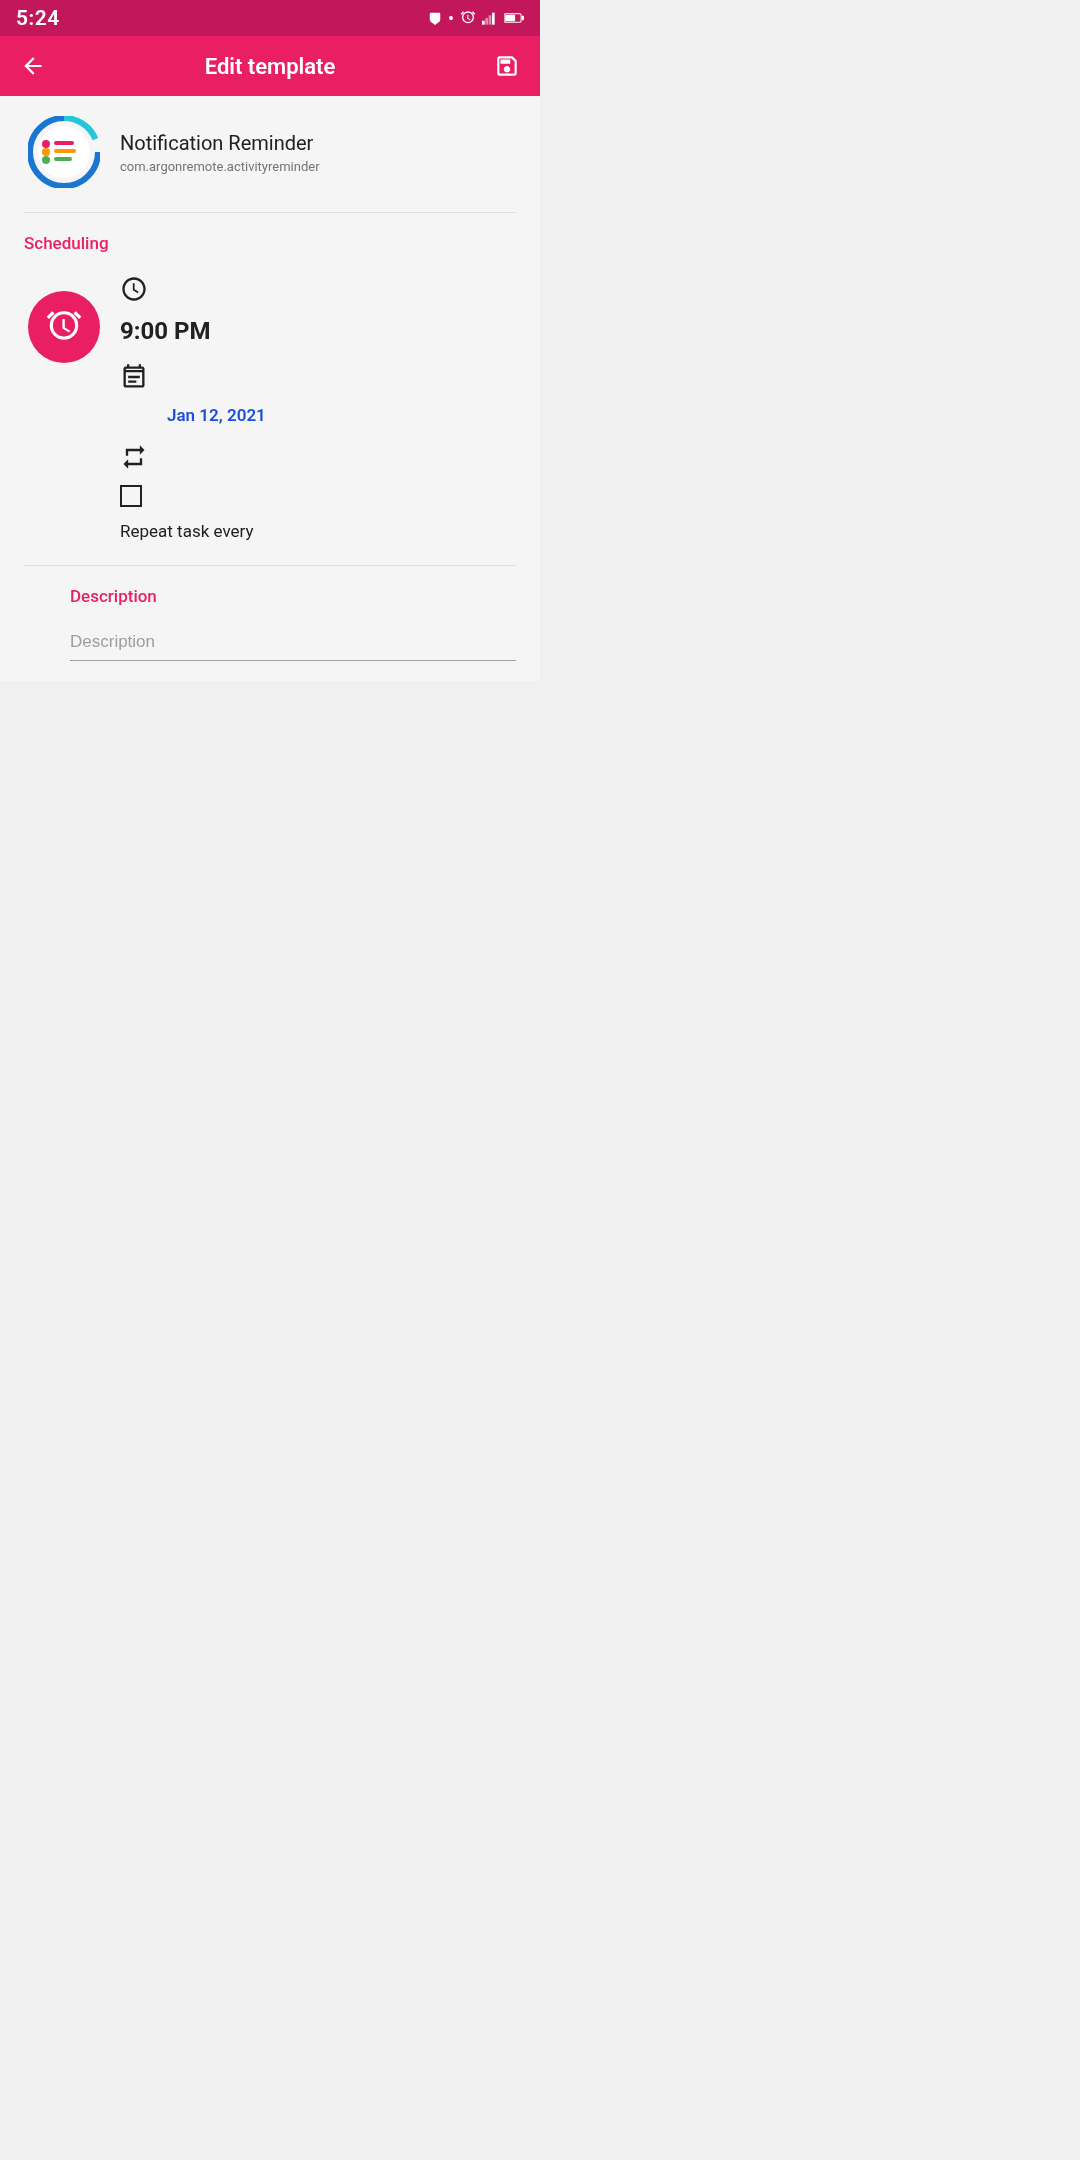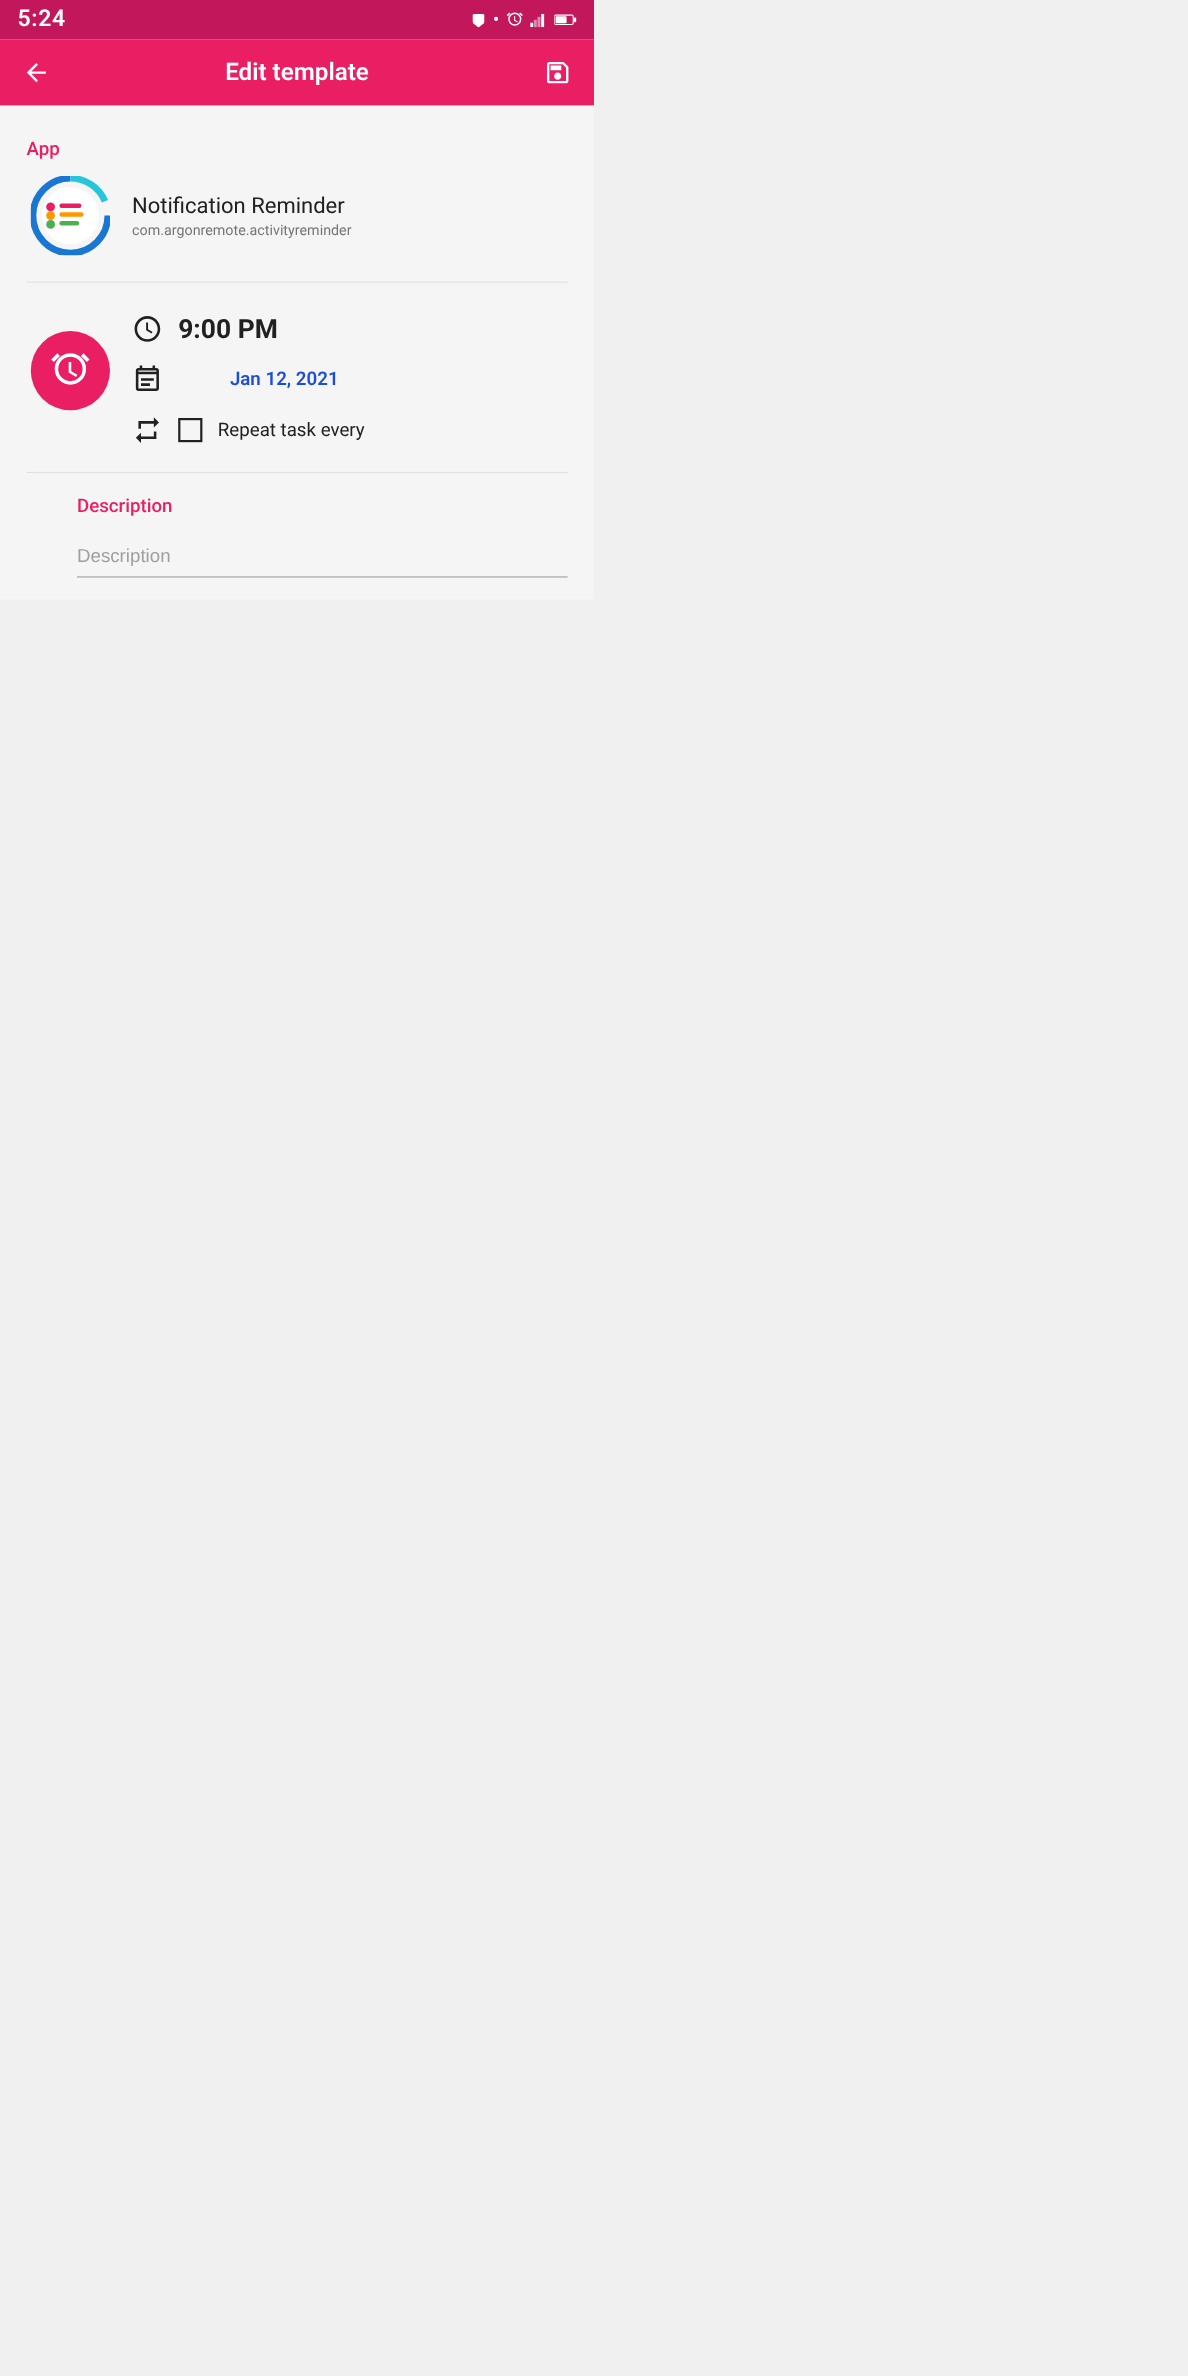--- a/index.html
+++ b/index.html
@@ -128,22 +128,22 @@
       margin-top: 24px;
     }
     .scheduling-details {
       display: flex;
       flex-direction: column;
       gap: 18px;
       padding-top: 8px;
     }
     .schedule-row {
       display: flex;
-      align-items: center;
       gap: 14px;
+      flex-direction: column;
     }
     .schedule-row-icon {
       color: #212121;
       display: flex;
       align-items: center;
     }
     .time-text {
       font-size: 24px;
       font-weight: 700;
       color: #212121;
@@ -241,21 +241,20 @@
   <span class="toolbar-title">Edit template</span>
   <div class="toolbar-save">
     <svg width="26" height="26" viewBox="0 0 24 24" fill="white">
       <path d="M17 3H5c-1.11 0-2 .9-2 2v14c0 1.1.89 2 2 2h14c1.1 0 2-.9 2-2V7l-4-4zm2 16H5V5h11.17L19 7.83V19zm-7-7c-1.66 0-3 1.34-3 3s1.34 3 3 3 3-1.34 3-3-1.34-3-3-3zM6 6h9v4H6z"></path>
     </svg>
   </div>
 </div>
 
 <div class="content">
 
-  <div class="section-label">App</div>
 
   <div class="app-row">
 
     <div class="app-icon-container">
       <svg class="app-logo-svg" viewBox="0 0 72 72" xmlns="http://www.w3.org/2000/svg">
 
         <circle cx="36" cy="36" r="34" fill="none" stroke="#1976d2" stroke-width="6" stroke-dasharray="160 214"></circle>
 
         <circle cx="36" cy="36" r="34" fill="none" stroke="#26c6da" stroke-width="6" stroke-dasharray="40 334" stroke-dashoffset="-160"></circle>
 
@@ -271,20 +270,21 @@
       </svg>
     </div>
     <div class="app-info">
       <span class="app-name">Notification Reminder</span>
       <span class="app-package">com.argonremote.activityreminder</span>
     </div>
   </div>
 
   <div class="divider"></div>
 
+  <div class="section-label">Scheduling</div>
 
   <div class="scheduling-card">
 
     <div class="alarm-fab">
       <svg width="38" height="38" viewBox="0 0 24 24" fill="white">
         <path d="M12 2a9 9 0 1 0 0 18A9 9 0 0 0 12 2zm0 16a7 7 0 1 1 0-14 7 7 0 0 1 0 14zm.5-11H11v6l4.25 2.55.75-1.23-3.5-2.07V7zM4.5 2L1 5.5l1.5 1.5L6 3.5 4.5 2zm15 0L18 3.5l3.5 3.5L23 5.5 19.5 2z"></path>
       </svg>
     </div>
 
     <div class="scheduling-details">

